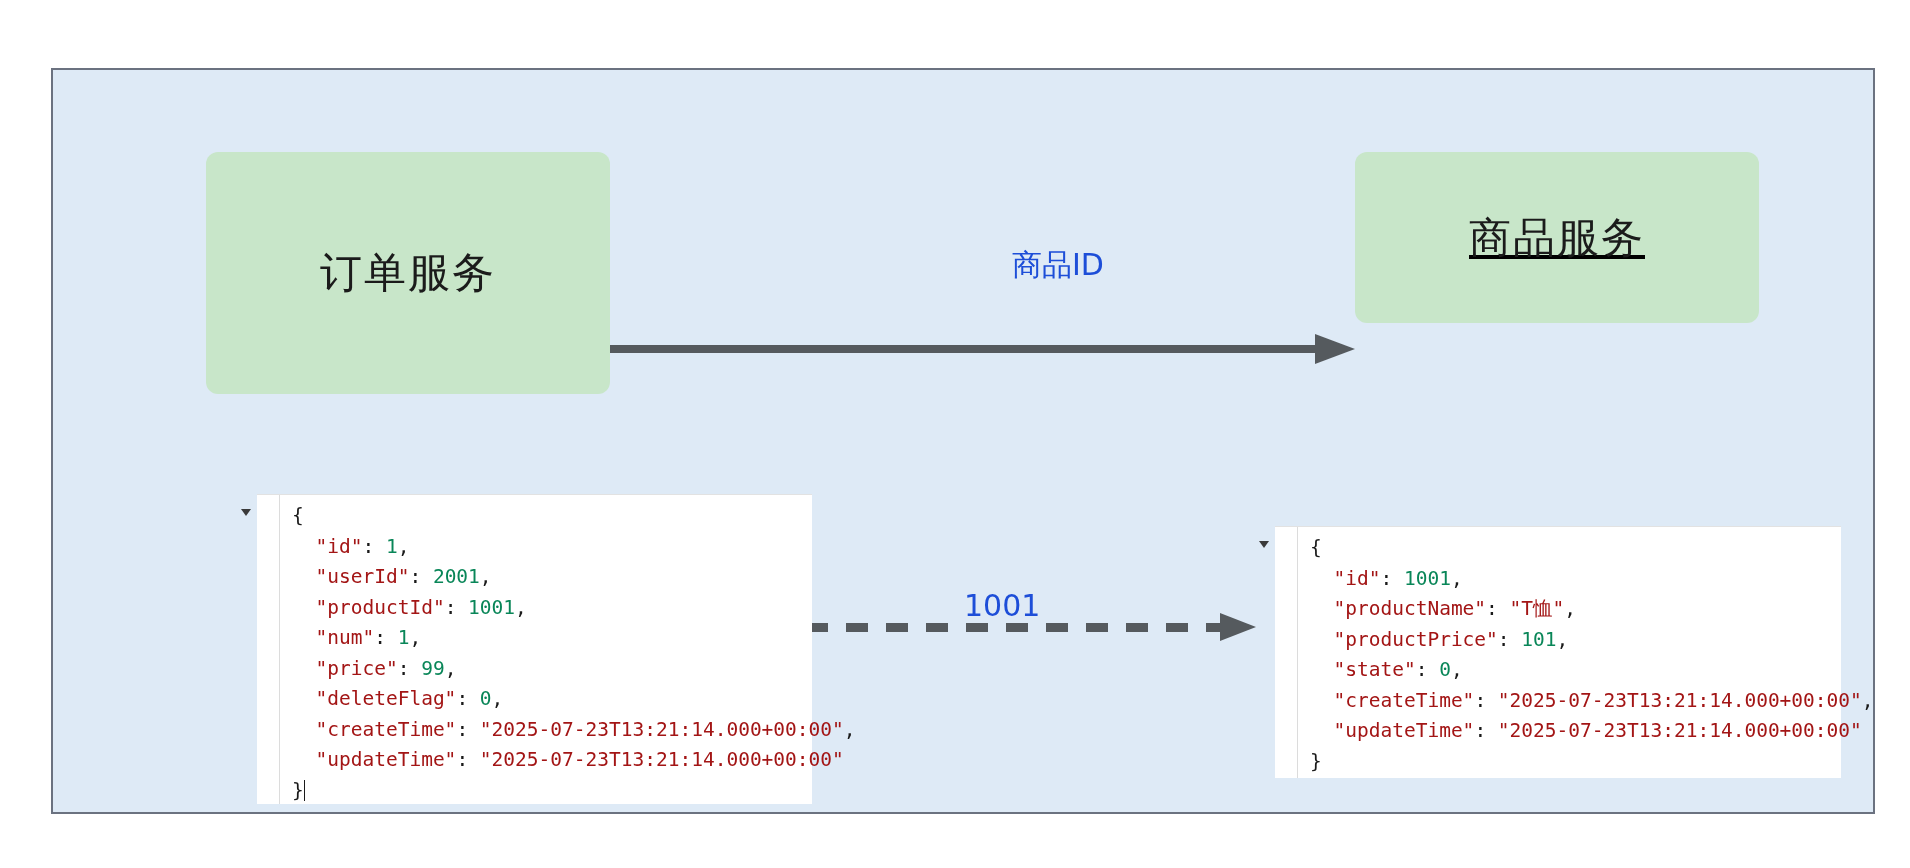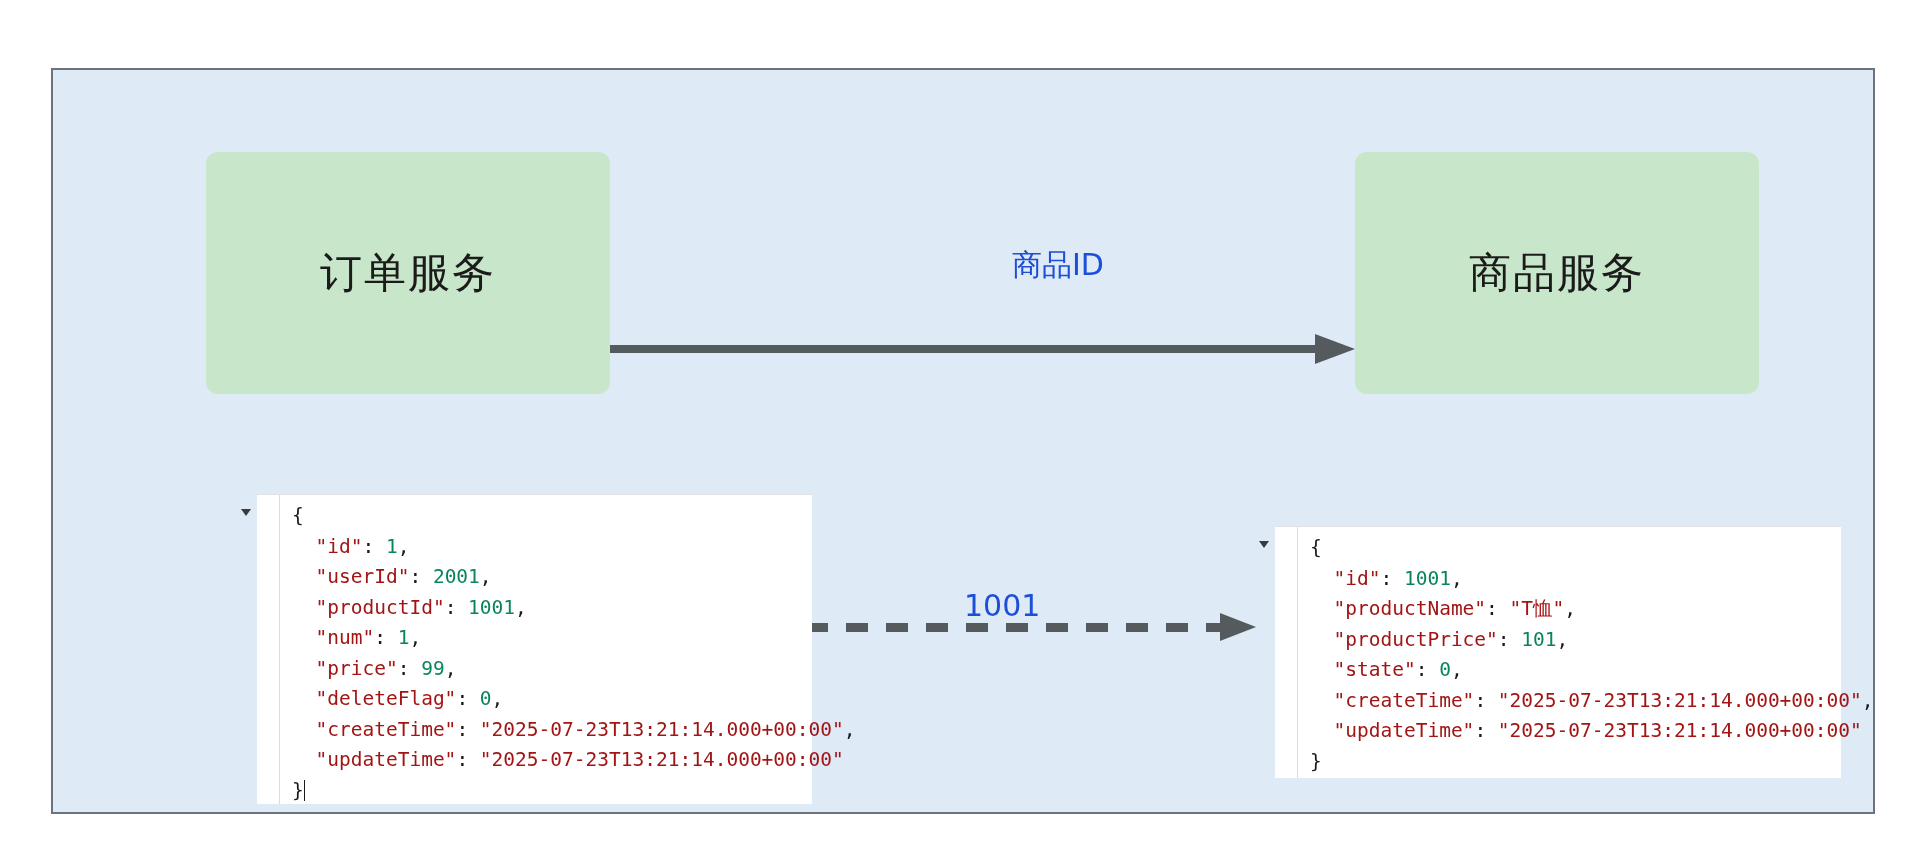--- a/index.html
+++ b/index.html
@@ -38,21 +38,21 @@
     justify-content: center;
   }
   .service-box .label {
     font-size: 42px;
     color: #1b1b1b;
     letter-spacing: 2px;
     font-family: "DejaVu Sans", "Liberation Sans", sans-serif;
     white-space: nowrap;
   }
   #order-service-box  { left: 153px;  top: 82px; width: 404px; height: 242px; }
-  #product-service-box{ left: 1302px; top: 82px; width: 404px; height: 242px; }
+  #product-service-box{ left: 1302px; top: 82px; width: 404px; height: 171px; text-decoration: underline; }
 
   
   #solid-arrow {
     position: absolute;
     left: 557px;
     top: 262px;
     width: 745px;
     height: 34px;
   }
   #solid-arrow .shaft {

